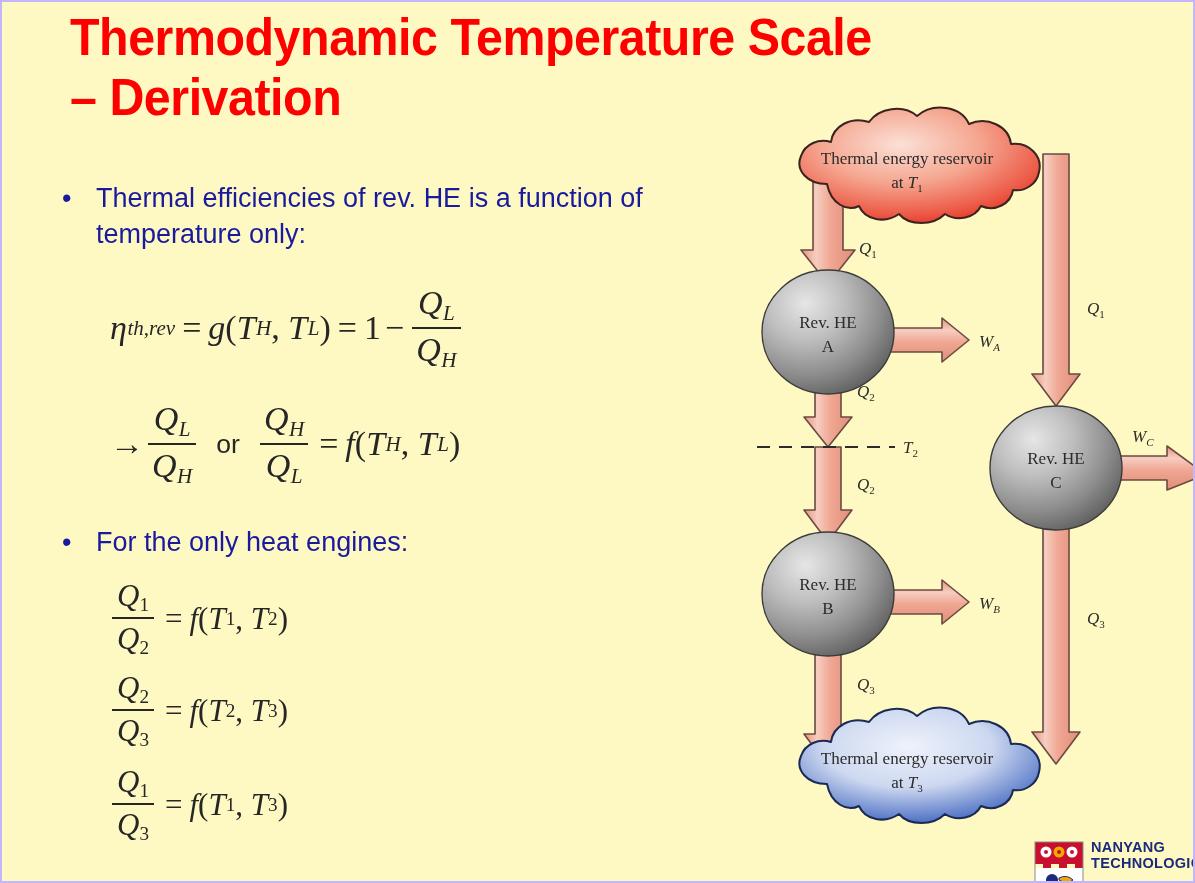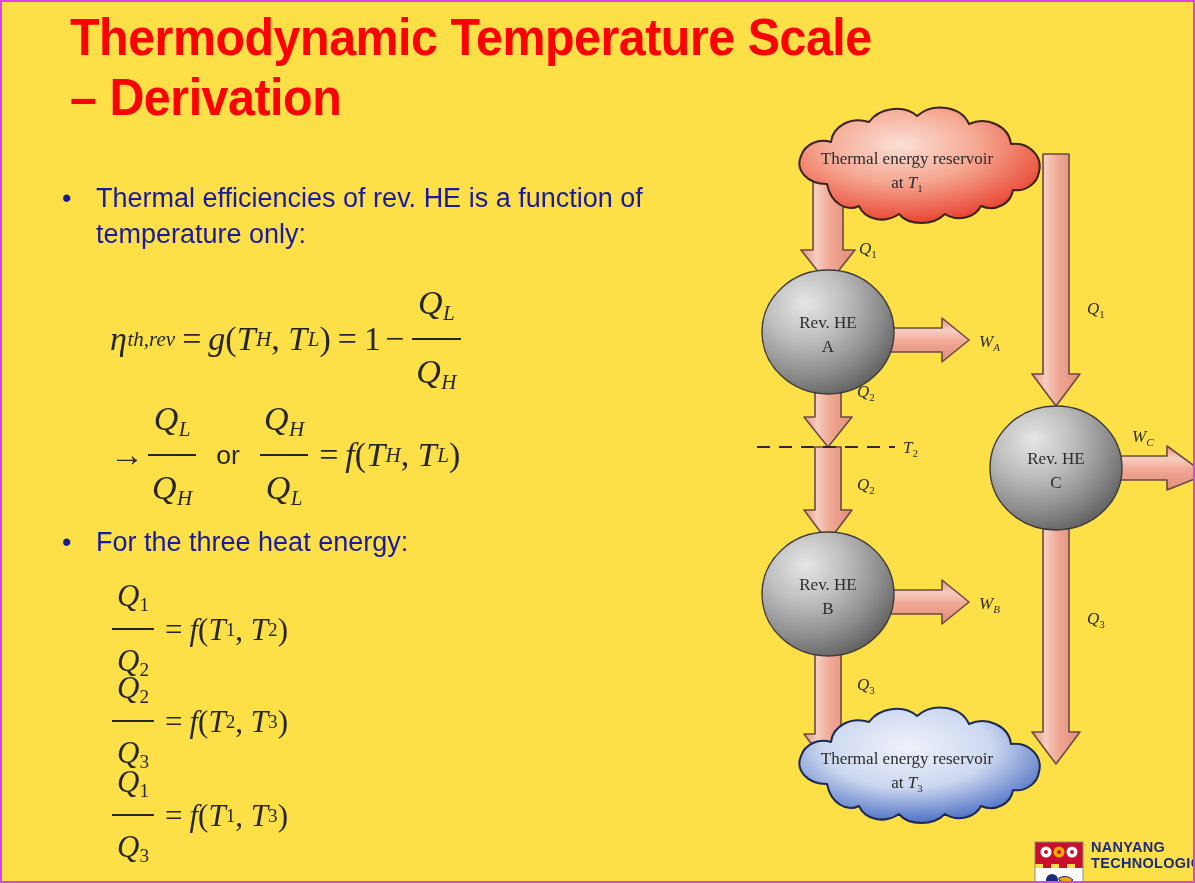--- a/index.html
+++ b/index.html
@@ -7,22 +7,22 @@
     padding: 0;
     background: #ffffff;
   }
   body {
     font-family: "Liberation Sans", sans-serif;
   }
   #slide {
     position: relative;
     width: 1195px;
     height: 883px;
-    background: #fde047;
-    border: 2px solid #d946ef;
+    background: #fef9c3;
+    border: 2px solid #c4b5fd;
     box-sizing: border-box;
     overflow: hidden;
   }
 
   
   #title {
     position: absolute;
     left: 68px;
     top: 6px;
     width: 1010px;
@@ -79,21 +79,20 @@
     font-size: 0.62em;
     vertical-align: -0.28em;
     font-style: normal;
   }
   .frac {
     display: inline-flex;
     flex-direction: column;
     align-items: center;
     vertical-align: middle;
     margin: 0 4px;
-    gap: 11px;
   }
   .frac > .num { padding: 0 4px 1px 4px; }
   .frac > .den { padding: 2px 4px 0 4px; }
   .frac > .bar {
     width: 100%;
     min-width: 42px;
     height: 2px;
     background: #262626;
   }
   .op { padding: 0 7px; }
@@ -196,21 +195,21 @@
       <span class="num"><span class="mi">Q</span><span class="sub">H</span></span>
       <span class="bar"></span>
       <span class="den"><span class="mi">Q</span><span class="sub">L</span></span>
     </span>
     <span class="op">=</span>
     <span class="mi">f</span><span class="up">(</span><span class="mi">T</span><span class="sub">H</span><span class="up">,</span>&nbsp;<span class="mi">T</span><span class="sub">L</span><span class="up">)</span>
   </div>
 
   <div class="bullet-row" id="bullet2">
     <span class="bullet-dot">•</span>
-    <span class="bullet-text">For the three heat energy:</span>
+    <span class="bullet-text">For the only heat engines:</span>
   </div>
 
   <div class="eq" id="eq3">
     <span class="frac">
       <span class="num"><span class="mi">Q</span><span class="sub-up">1</span></span>
       <span class="bar"></span>
       <span class="den"><span class="mi">Q</span><span class="sub-up">2</span></span>
     </span>
     <span class="op">=</span>
     <span class="mi">f</span><span class="up">(</span><span class="mi">T</span><span class="sub-up">1</span><span class="up">,</span>&nbsp;<span class="mi">T</span><span class="sub-up">2</span><span class="up">)</span>

